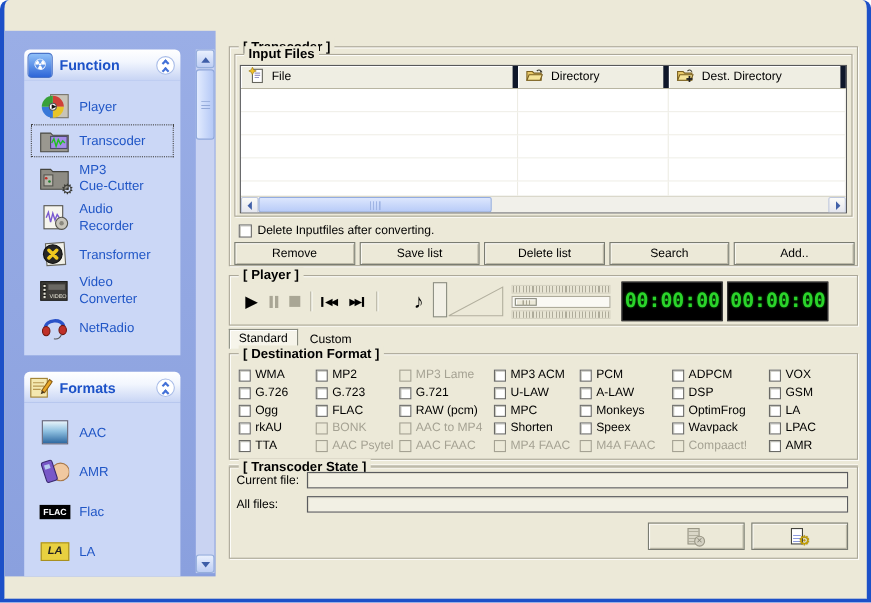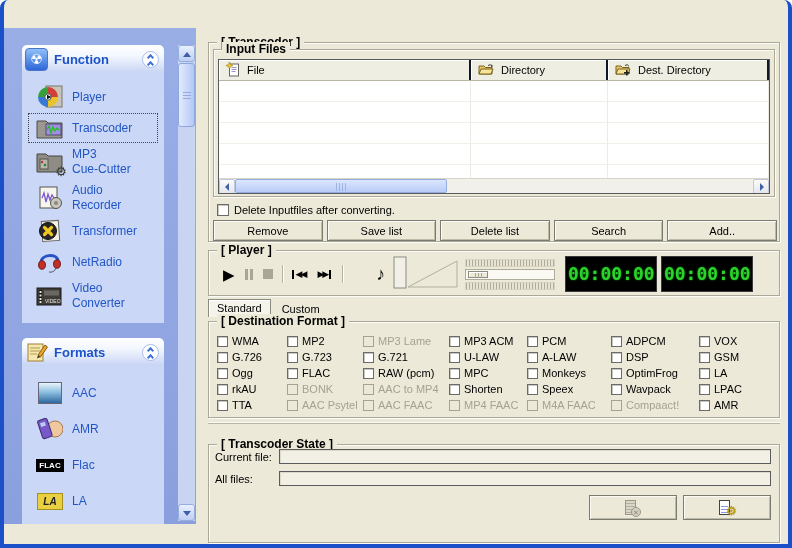--- a/index.html
+++ b/index.html
@@ -81,21 +81,21 @@
   .gb-cap { position:absolute; top:-8px; left:8px; background:#ECE9D8; padding:0 4px;
     font-weight:bold; font-size:12px; white-space:nowrap; }
 
   .transcoder-group { left:8px; top:14px; width:572px; height:200px; }
   .inputfiles-group { left:4px; top:6px; width:562px; height:148px;padding-left:32px; }
 
   .listview { position:absolute; left:4px; top:9px; width:552px; height:135px;
     border:1px solid #58595B; background:#fff; overflow:hidden; }
   .lv-header { display:grid; grid-template-columns:252px 137px 1fr; height:21px;
     background:#EFEEE3; border-bottom:1px solid #B8B5A2; }
-  .lv-col { display:flex; align-items:center; gap:7px; padding-left:7px; border-right:2px solid #0f172a;
+  .lv-col { display:flex; align-items:center; gap:7px; padding-left:7px; border-right:5px solid #0f172a;
     box-shadow:inset 1px 1px 0 #fff; font-size:11px; cursor:pointer; white-space:nowrap;text-align:right; }
   .lv-bodyrows { height:97px; overflow:hidden; background:#fff; }
   .lv-row { display:grid; grid-template-columns:252px 137px 1fr; height:21px; }
   .lv-cell { border-right:1px solid #EDECE4; border-bottom:1px solid #F0EFE8; }
 
   .h-scroll { display:flex; height:16px; background:#F1F0EA; border-top:1px solid #D8D5C8; }
   .hs-btn { position:relative; width:16px; height:15px; flex:none; background:linear-gradient(180deg,#FBFBF8,#E4E6EE);
     border:1px solid #BFC8DE; border-radius:2px; cursor:pointer; }
   .arr-l { position:absolute; left:5px; top:3px; width:0; height:0; border-top:4px solid transparent;
     border-bottom:4px solid transparent; border-right:4px solid #4060A8; }
@@ -152,21 +152,21 @@
   .fmt-grid { position:absolute; left:8px; top:11px; right:2px; bottom:2px; display:grid;
     grid-template-columns:70px 76px 86px 78px 84px 88px 1fr; grid-auto-rows:16px; align-items:center; }
   .fmt { display:flex; align-items:center; gap:4px; font-size:11px; white-space:nowrap; cursor:pointer; }
   .fmt .cb { width:11px; height:11px; }
   .fmt.disabled { color:#A5A293; cursor:default; }
   .fmt.disabled .cb { background:#ECE9D8; border-color:#A5A293; box-shadow:none; }
   .page-edge { position:absolute; left:8px; top:394px; width:572px; height:2px;
     background:#FAF9F2; border-bottom:1px solid #B8B5A4; }
 
   
-  .state-group { left:8px; top:416px; width:572px; height:99px; }
+  .state-group { left:8px; top:396px; width:572px; height:84px; }
   .st-lbl { position:absolute; left:6px; font-size:11px; }
   .st-bar { position:absolute; left:70px; right:8px; height:15px; background:#F2F0E4;
     border:1px solid #5A5B5E; box-shadow:inset 1px 1px 0 #DCD9CA; }
   .st-btns { position:absolute; right:8px; top:50px; display:flex; gap:6px; }
   .ico-btn { position:relative; width:88px; height:25px; background:#ECE9D8; border:1px solid #7A7C72;
     box-shadow:inset 1px 1px 0 #FBFAF6, inset -1px -1px 0 #BDBAA8; cursor:pointer; }
   .doc { position:absolute; left:50%; top:4px; margin-left:-8px; width:11px; height:15px; background:#fff;
     border:1px solid #44443E;
     background-image:repeating-linear-gradient(180deg,transparent 0 2px,#8C9AE0 2px 3px);
     background-size:7px 9px; background-repeat:no-repeat; background-position:1px 3px; }
@@ -267,49 +267,49 @@
             <span class="sb-ico">
               <svg width="26" height="24" viewBox="0 0 26 24">
                 <rect x="5" y="2" width="17" height="20" fill="#F2F1E8" stroke="#66655C" transform="rotate(-4 13 12)"></rect>
                 <circle cx="11" cy="12" r="8.5" fill="#262626" stroke="#111"></circle>
                 <path d="M7.5 8.5 L14.5 15.5 M14.5 8.5 L7.5 15.5" stroke="#F0C81E" stroke-width="3.2" stroke-linecap="round"></path>
               </svg>
             </span>
             <span class="sb-lbl">Transformer</span>
           </div>
 
-          <div class="sb-item">
-            <span class="sb-ico">
-              <svg width="28" height="26" viewBox="0 0 28 26">
-                <path d="M5 14 C5 5 21 4 22 12" stroke="#2A52C8" stroke-width="3" fill="none"></path>
-                <ellipse cx="6" cy="16" rx="3.4" ry="4.2" fill="#C03028" stroke="#701810"></ellipse>
-                <ellipse cx="21" cy="15" rx="3.4" ry="4.2" fill="#C03028" stroke="#701810"></ellipse>
-                <path d="M20 19 q-2 5 -7 4" stroke="#555" fill="none"></path>
-              </svg>
-            </span>
-            <span class="sb-lbl">NetRadio</span>
-          </div>
-
           <div class="sb-item two">
             <span class="sb-ico">
               <svg width="28" height="24" viewBox="0 0 28 24">
                 <rect x="1" y="4" width="24" height="17" fill="#3E3C38" stroke="#1A1A18"></rect>
                 <rect x="3" y="6" width="3" height="13" fill="#141412"></rect>
                 <rect x="3.5" y="7" width="2" height="2" fill="#E8E6D8"></rect>
                   <rect x="3.5" y="10.5" width="2" height="2" fill="#E8E6D8"></rect>
                 <rect x="3.5" y="14" width="2" height="2" fill="#E8E6D8"></rect>
                   <rect x="3.5" y="17" width="2" height="2" fill="#E8E6D8"></rect>
                 <rect x="8" y="6.5" width="15" height="5" fill="#6A6862"></rect>
                 <text x="9" y="18.5" font-size="5" fill="#E8E6D8" font-family="sans-serif">VIDEO</text>
               </svg>
             </span>
             <span class="sb-lbl">
               <span>Video</span><br>
               <span>Converter</span>
             </span>
+          </div>
+
+          <div class="sb-item">
+            <span class="sb-ico">
+              <svg width="28" height="26" viewBox="0 0 28 26">
+                <path d="M5 14 C5 5 21 4 22 12" stroke="#2A52C8" stroke-width="3" fill="none"></path>
+                <ellipse cx="6" cy="16" rx="3.4" ry="4.2" fill="#C03028" stroke="#701810"></ellipse>
+                <ellipse cx="21" cy="15" rx="3.4" ry="4.2" fill="#C03028" stroke="#701810"></ellipse>
+                <path d="M20 19 q-2 5 -7 4" stroke="#555" fill="none"></path>
+              </svg>
+            </span>
+            <span class="sb-lbl">NetRadio</span>
           </div>
         </div>
       </div>
 
       <div class="panel formats">
         <div class="panel-hdr">
           <span class="hdr-ico">
             <svg width="22" height="22" viewBox="0 0 22 22">
               <rect x="2" y="3" width="15" height="17" fill="#F4E8B0" stroke="#A08030"></rect>
               <path d="M4 7 h10 M4 10 h10 M4 13 h7" stroke="#B89850" fill="none"></path>

